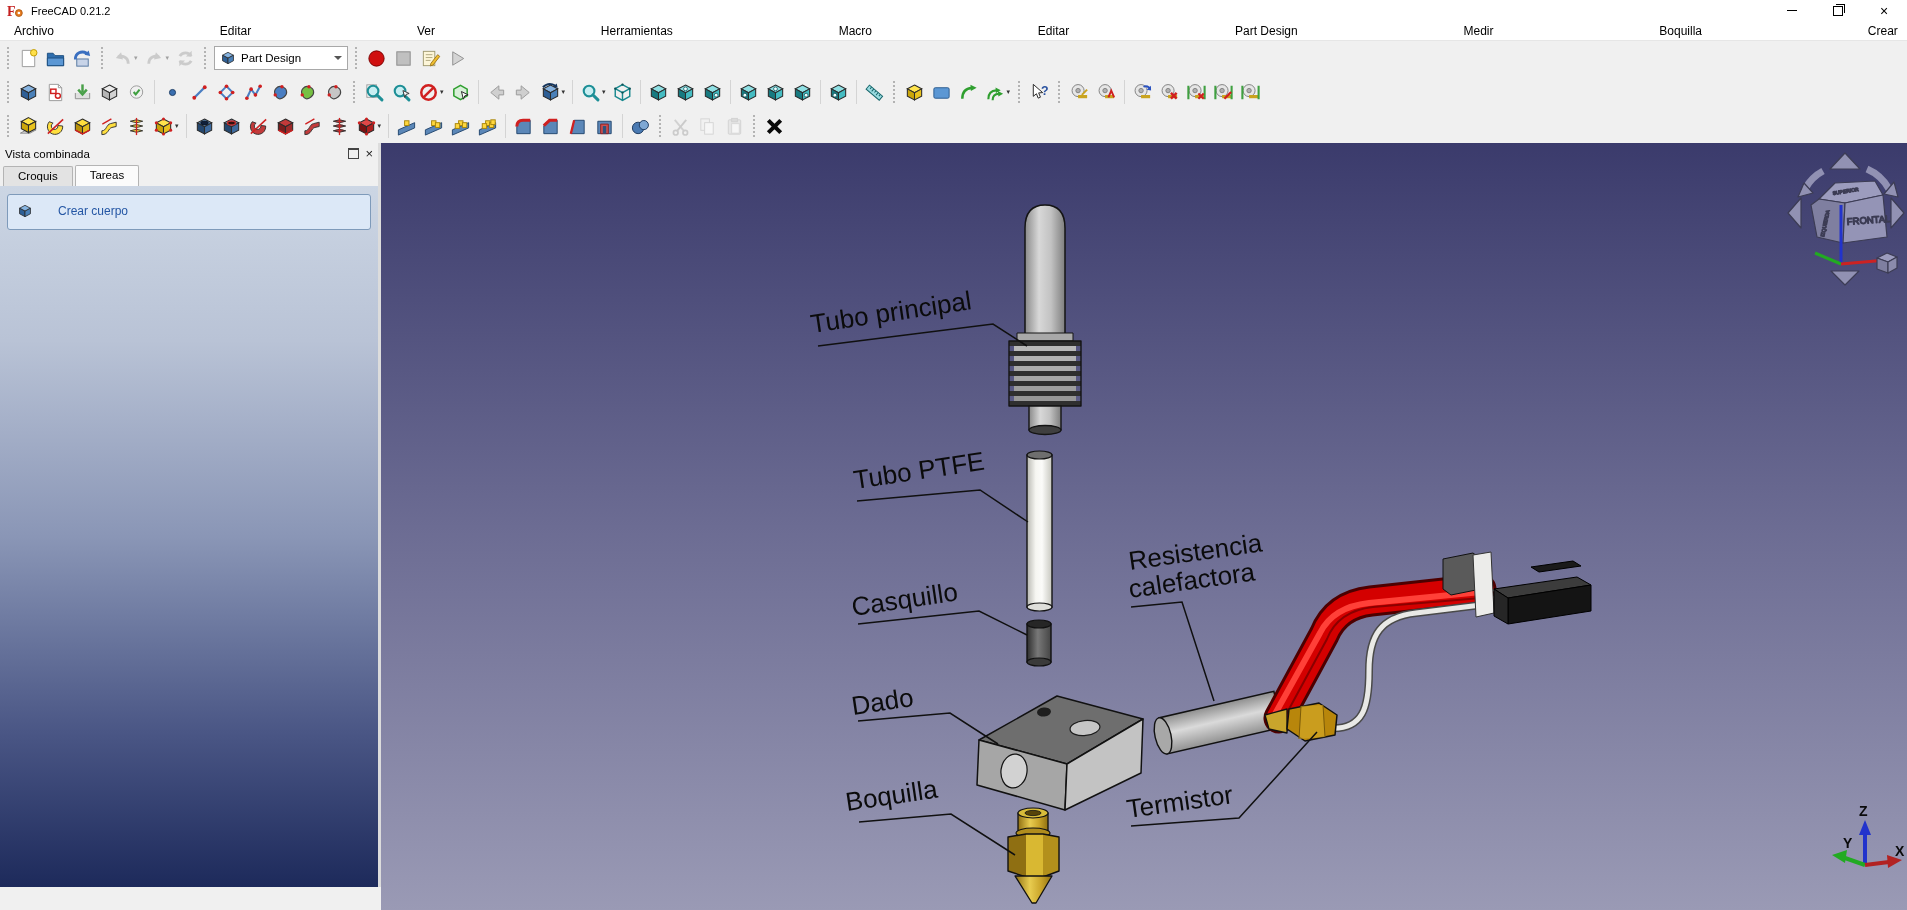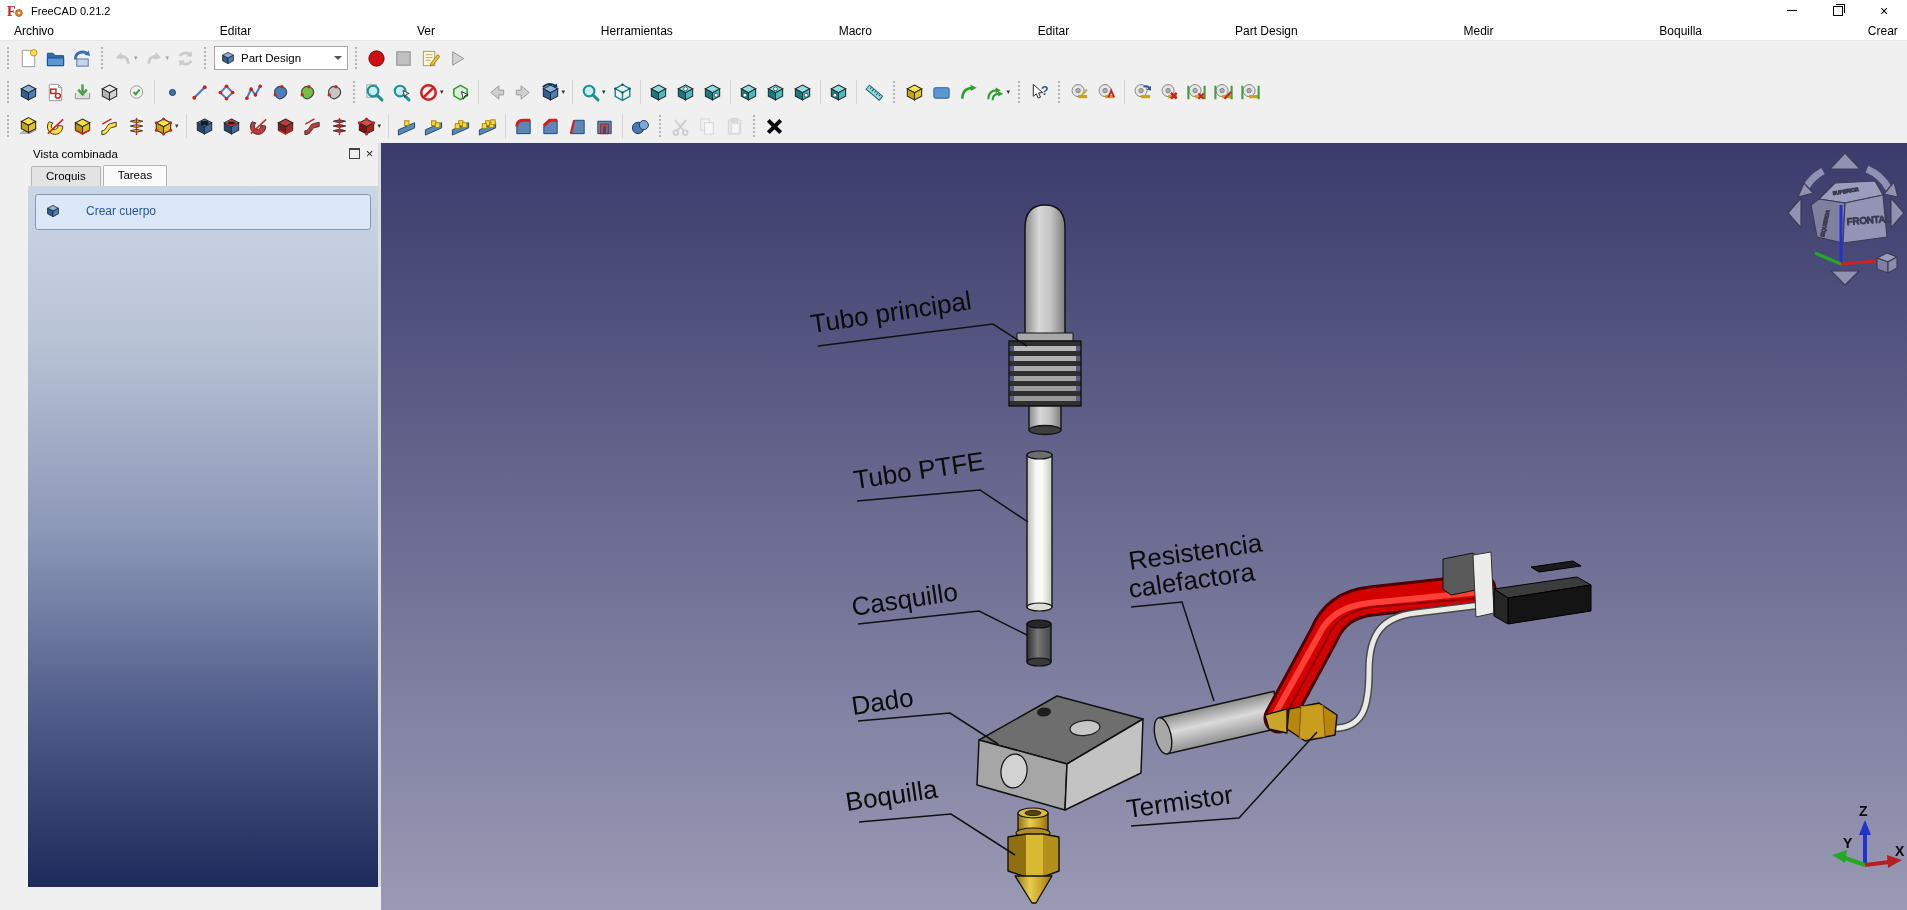--- a/index.html
+++ b/index.html
@@ -23,21 +23,21 @@
   .grip{width:5px;height:24px;margin:0 4px;background-image:radial-gradient(circle,#b3b3b3 1px,transparent 1.3px);background-size:4px 4px;}
   .tsep{width:1px;height:24px;background:#d4d4d4;margin:0 4px;}
   .tbtn{display:flex;align-items:center;padding:2px;margin:0 1px;border-radius:2px;}
   .tbtn.dis{opacity:.42;filter:grayscale(100%);}
   .icn{display:flex;}
   .caret{font-size:7px;color:#333;margin-left:1px;}
   .combo{display:flex;align-items:center;background:#fff;border:1px solid #a8a8a8;height:22px;padding:0 5px;width:122px;margin:0 2px;}
   .combo-label{margin-left:5px;flex:1;font-size:11.5px;}
   .combo-caret{border-top:4px solid #555;border-left:4px solid transparent;border-right:4px solid transparent;}
   
-  .main{display:flex;height:744px;padding-left:28px;}
+  .main{display:flex;height:744px;}
   .sidepanel{width:378px;display:flex;flex-direction:column;background:#f0f0f0;}
   .panel-title{height:21px;display:flex;align-items:center;padding:0 5px;font-size:11.5px;}
   .ptbtns{margin-left:auto;display:flex;align-items:center;gap:6px;}
   .pt-float{width:9px;height:8px;border:1px solid #444;border-top-width:2px;display:block;}
   .pt-close{font-size:13px;line-height:10px;color:#222;}
   .panel-tabs{height:22px;display:flex;align-items:flex-end;padding-left:3px;background:#f0f0f0;}
   .ptab{padding:3px 14px 4px;border:1px solid #b4b4b4;border-bottom:none;background:#e3e3e3;margin-right:2px;border-radius:2px 2px 0 0;font-size:11.5px;}
   .ptab.active{background:#fbfbfb;padding-bottom:5px;}
   .panel-content{flex:1;padding:8px 7px;background:linear-gradient(180deg,#ccd6e4 0%,#b9c3d6 22%,#8a96b6 50%,#4a5685 78%,#1d2a5b 100%);}
   .taskbox{border:1px solid #7e9aba;border-radius:3px;overflow:hidden;background:#dce8f7;padding-bottom:5px;}

